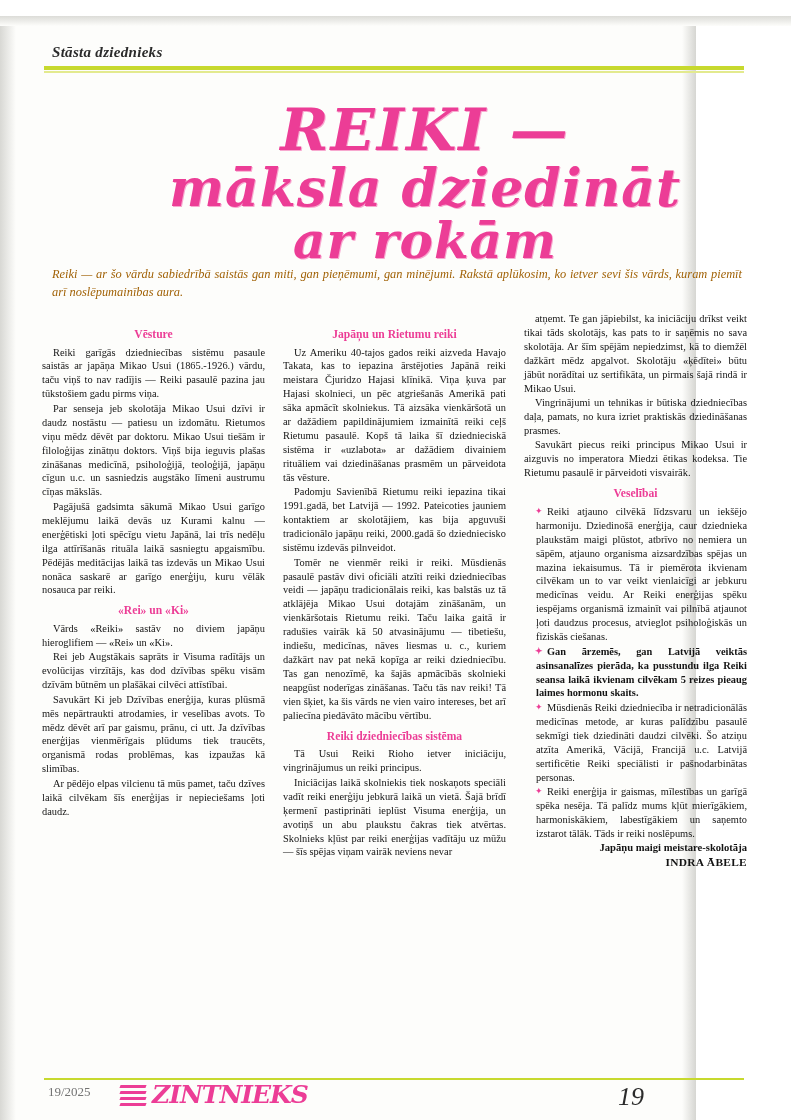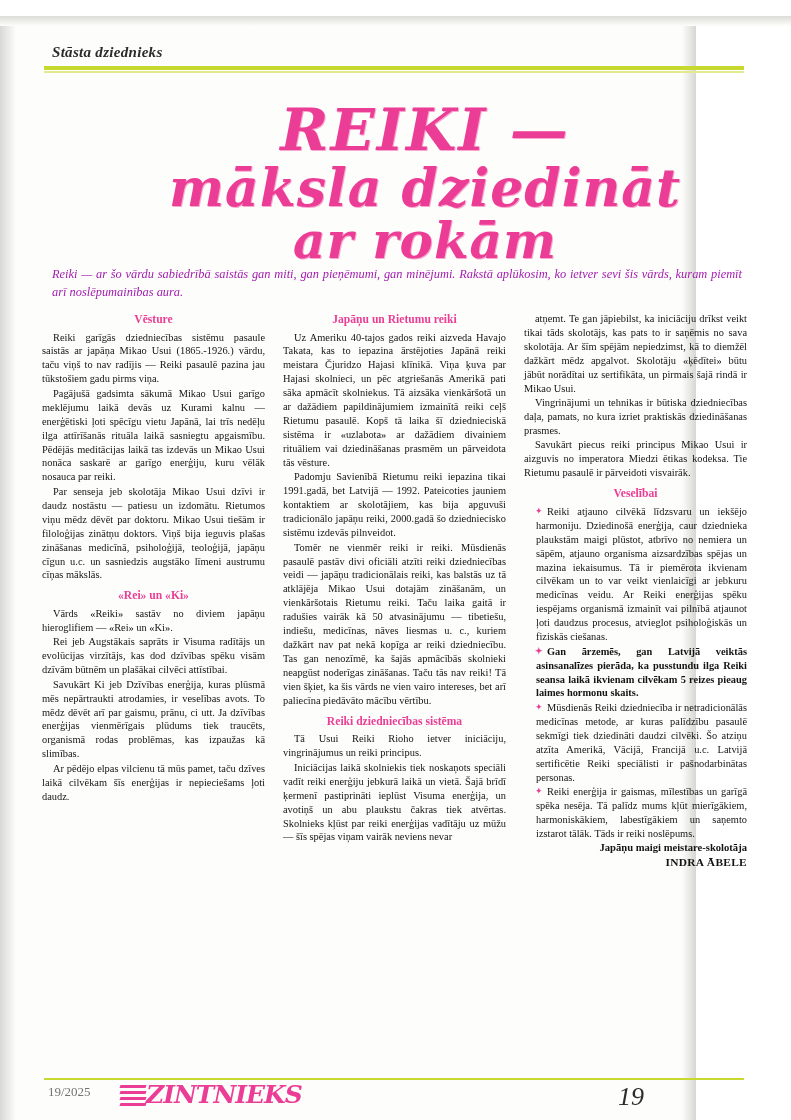--- a/index.html
+++ b/index.html
@@ -78,21 +78,21 @@
   .headline .l3 { font-size: 50px; letter-spacing: 1px; display:block; margin-top: 2px;}
 
   .standfirst {
     position: absolute;
     left: 52px; top: 250px;
     width: 690px;
     font-size: 12.4px;
     font-style: italic;
     line-height: 1.42;
     text-align: justify;
-    color: #a21caf;
+    color: #a16207;
   }
 
   
   .cols {
     position: absolute;
     left: 42px; top: 296px;
     width: 706px;
     height: 760px;
     display: flex;
     gap: 18px;
@@ -112,21 +112,21 @@
   .col p.first { text-indent: 11px; }
 
   .subhead {
     color: #ec3d96;
     font-weight: bold;
     font-size: 11.6px;
     text-align: center;
     margin: 6px 0 3px 0;
     font-family: "Liberation Serif", serif;
   }
-  .subhead.first { margin-top: 0; }
+  .subhead.first { margin-top: 15px; }
 
   .bullet-p {
     text-indent: 0;
     margin: 3px 0 2px 0;
     position: relative;
     padding-left: 12px;
   }
   .bullet-p .bx {
     position: absolute;
     left: 0; top: 0;
@@ -156,20 +156,21 @@
     position: absolute;
     left: 48px; top: 1068px;
     font-size: 13px;
     color: #737373;
   }
   .logo-wrap {
     position: absolute;
     left: 120px; top: 1064px;
     display: flex;
     align-items: center;
+    gap: 6px;
   }
   .logo-mark {
     width: 26px; height: 26px;
     position: relative;
   }
   .logo-mark span {
     position: absolute;
     left: 0;
     width: 26px; height: 3px;
     background: #ec3d96;
@@ -213,22 +214,22 @@
     <span class="l3">ar rokām</span>
   </div>
 
   <div class="standfirst">Reiki — ar šo vārdu sabiedrībā saistās gan miti, gan pieņēmumi, gan minējumi. Rakstā aplūkosim, ko ietver sevi šis vārds, kuram piemīt arī noslēpumainības aura.</div>
 
   <div class="cols">
 
     <div class="col">
       <div class="subhead first">Vēsture</div>
       <p>Reiki garīgās dziedniecības sistēmu pasaule saistās ar japāņa Mikao Usui (1865.-1926.) vārdu, taču viņš to nav radījis — Reiki pasaulē pazina jau tūkstošiem gadu pirms viņa.</p>
+      <p>Par senseja jeb skolotāja Mikao Usui dzīvi ir daudz nostāstu — patiesu un izdomātu. Rietumos viņu mēdz dēvēt par doktoru. Mikao Usui tiešām ir filoloģijas zinātņu doktors. Viņš bija ieguvis plašas zināšanas medicīnā, psiholoģijā, teoloģijā, japāņu cīgun u.c. un sasniedzis augstāko līmeni austrumu cīņas mākslās.</p>
       <p>Pagājušā gadsimta sākumā Mikao Usui garīgo meklējumu laikā devās uz Kurami kalnu — enerģētiski ļoti spēcīgu vietu Japānā, lai trīs nedēļu ilga attīrīšanās rituāla laikā sasniegtu apgaismību. Pēdējās meditācijas laikā tas izdevās un Mikao Usui nonāca saskarē ar garīgo enerģiju, kuru vēlāk nosauca par reiki.</p>
-      <p>Par senseja jeb skolotāja Mikao Usui dzīvi ir daudz nostāstu — patiesu un izdomātu. Rietumos viņu mēdz dēvēt par doktoru. Mikao Usui tiešām ir filoloģijas zinātņu doktors. Viņš bija ieguvis plašas zināšanas medicīnā, psiholoģijā, teoloģijā, japāņu cīgun u.c. un sasniedzis augstāko līmeni austrumu cīņas mākslās.</p>
       <div class="subhead">«Rei» un «Ki»</div>
       <p>Vārds «Reiki» sastāv no diviem japāņu hieroglifiem — «Rei» un «Ki».</p>
       <p>Rei jeb Augstākais saprāts ir Visuma radītājs un evolūcijas virzītājs, kas dod dzīvības spēku visām dzīvām būtnēm un plašākai cilvēci attīstībai.</p>
       <p>Savukārt Ki jeb Dzīvības enerģija, kuras plūsmā mēs nepārtraukti atrodamies, ir veselības avots. To mēdz dēvēt arī par gaismu, prānu, ci utt. Ja dzīvības enerģijas vienmērīgais plūdums tiek traucēts, organismā rodas problēmas, kas izpaužas kā slimības.</p>
       <p>Ar pēdējo elpas vilcienu tā mūs pamet, taču dzīves laikā cilvēkam šīs enerģijas ir nepieciešams ļoti daudz.</p>
     </div>
 
     <div class="col">
       <div class="subhead first">Japāņu un Rietumu reiki</div>
       <p>Uz Ameriku 40-tajos gados reiki aizveda Havajo Takata, kas to iepazina ārstējoties Japānā reiki meistara Čjuridzo Hajasi klīnikā. Viņa ķuva par Hajasi skolnieci, un pēc atgriešanās Amerikā pati sāka apmācīt skolniekus. Tā aizsāka vienkāršotā un ar dažādiem papildinājumiem izmainītā reiki ceļš Rietumu pasaulē. Kopš tā laika šī dziednieciskā sistēma ir «uzlabota» ar dažādiem divainiem rituāliem vai dziedināšanas prasmēm un pārveidota tās vēsture.</p>

